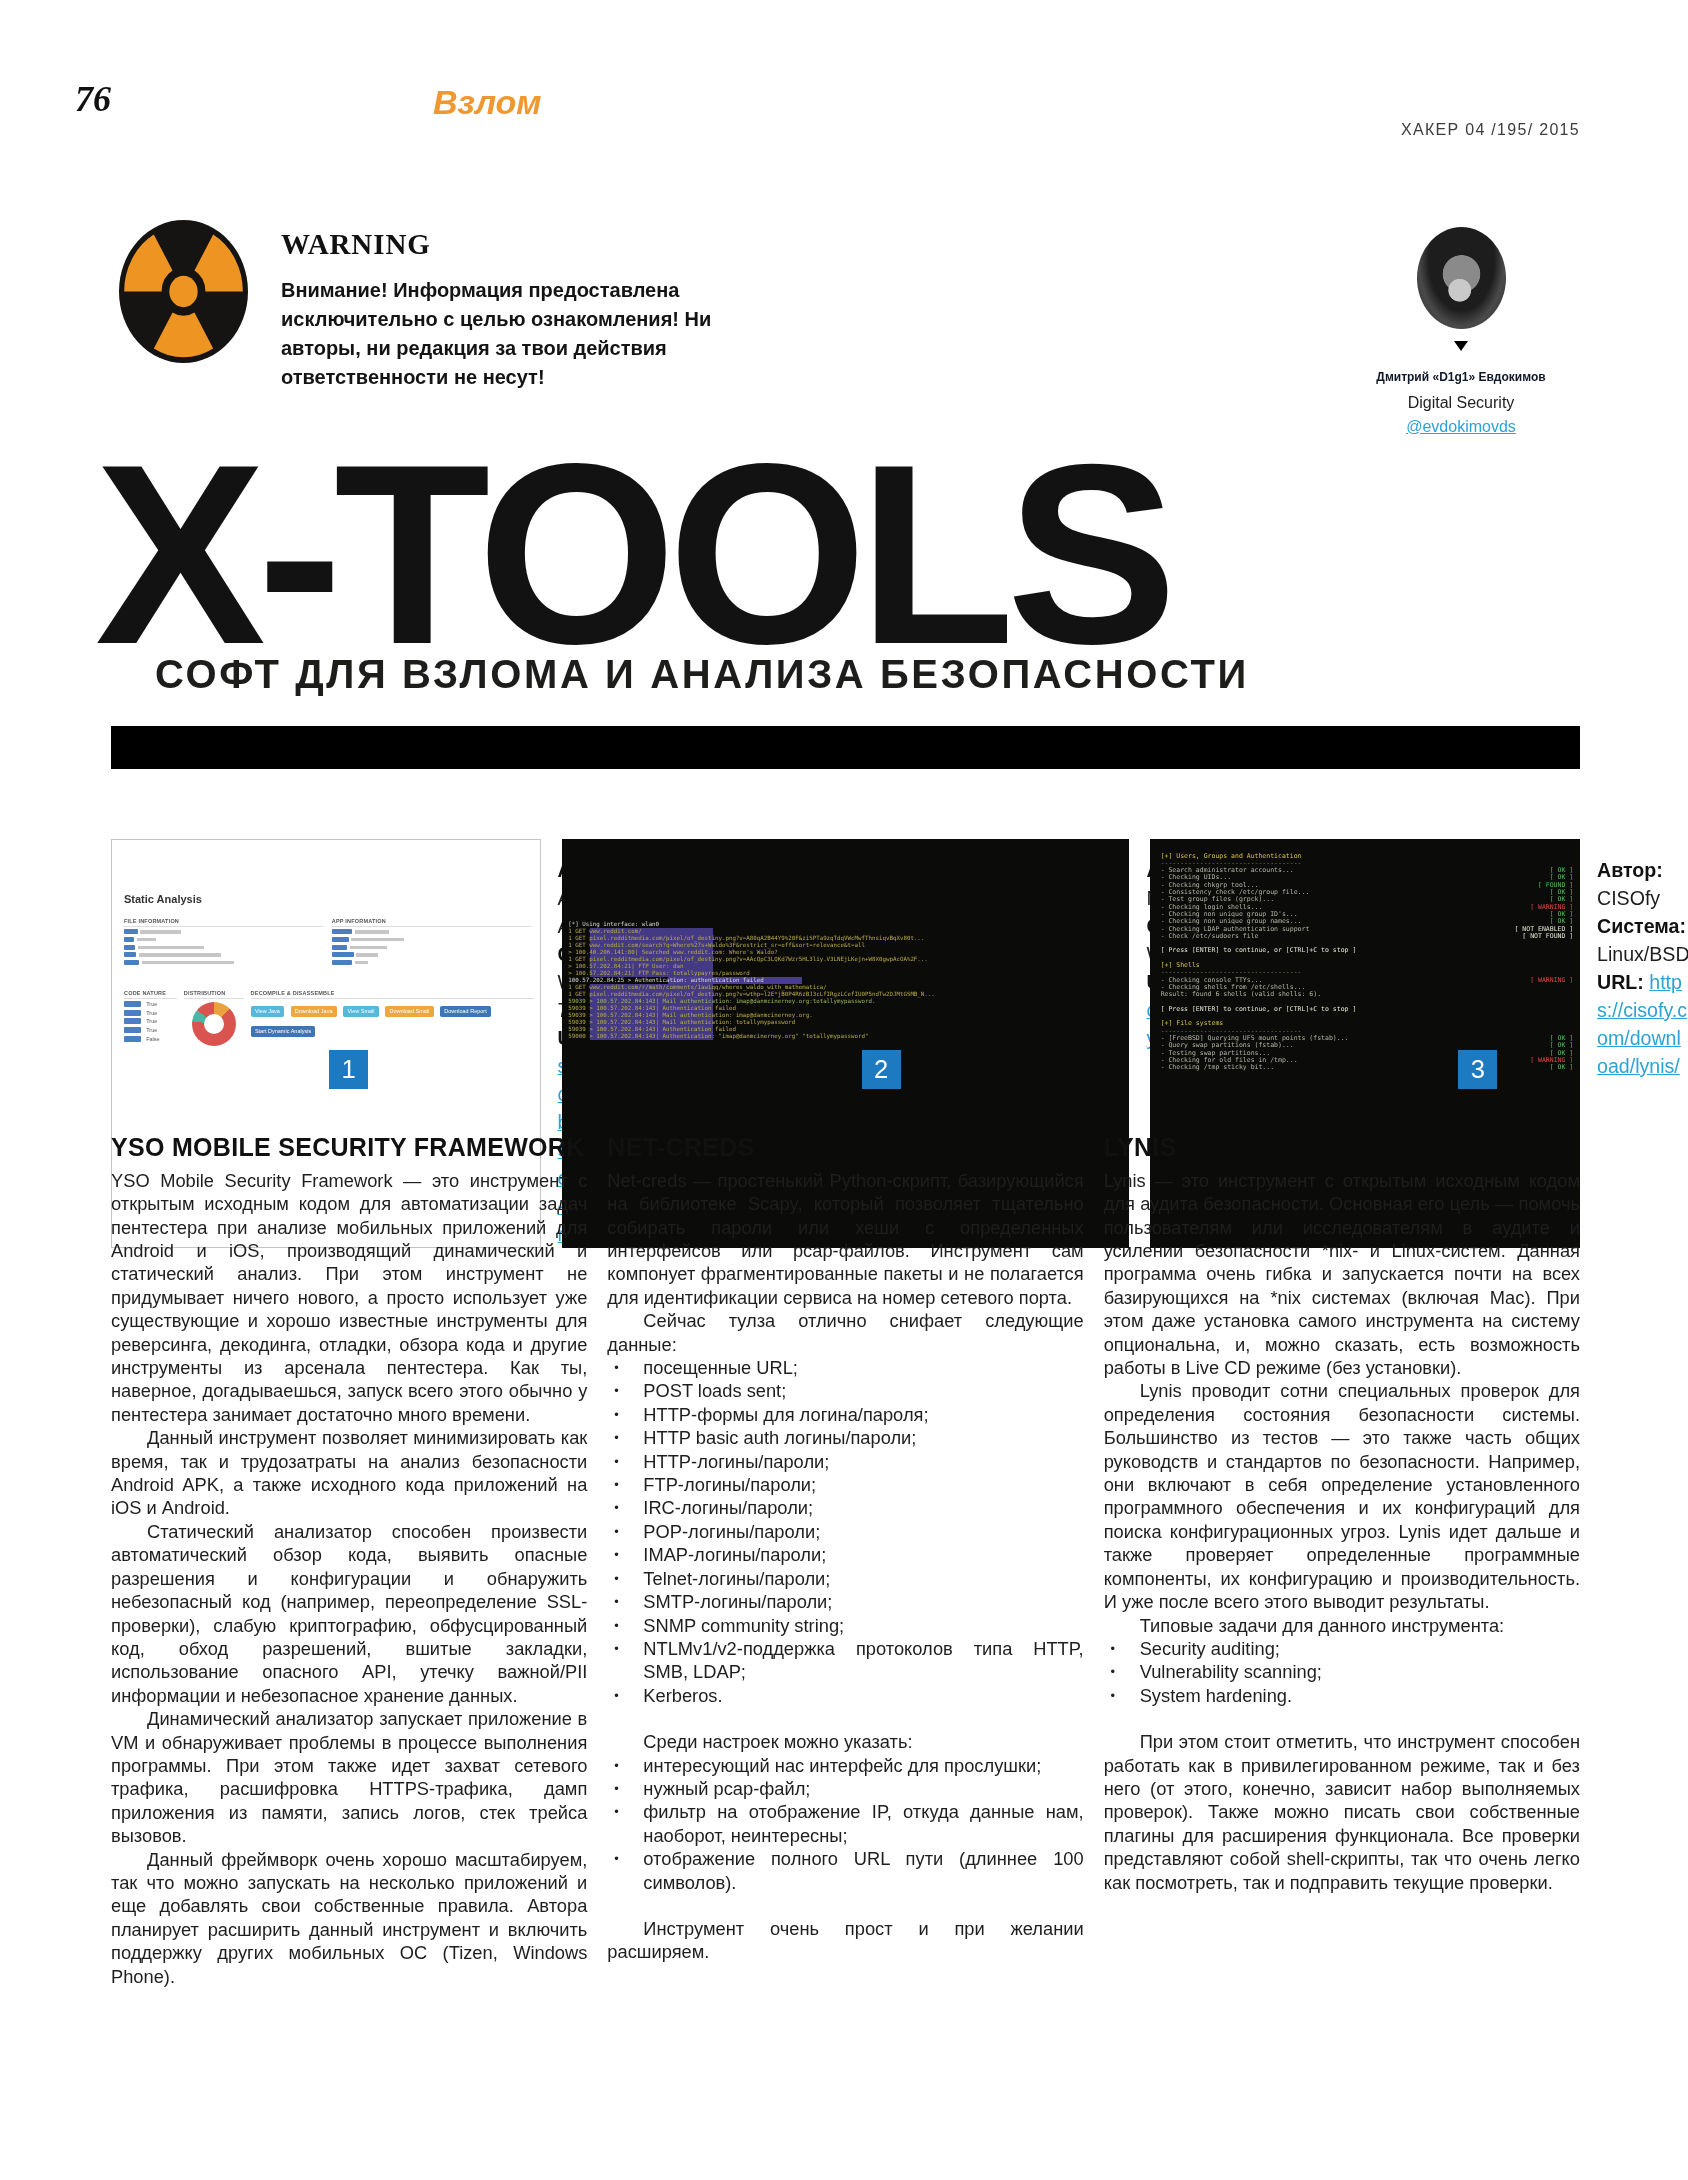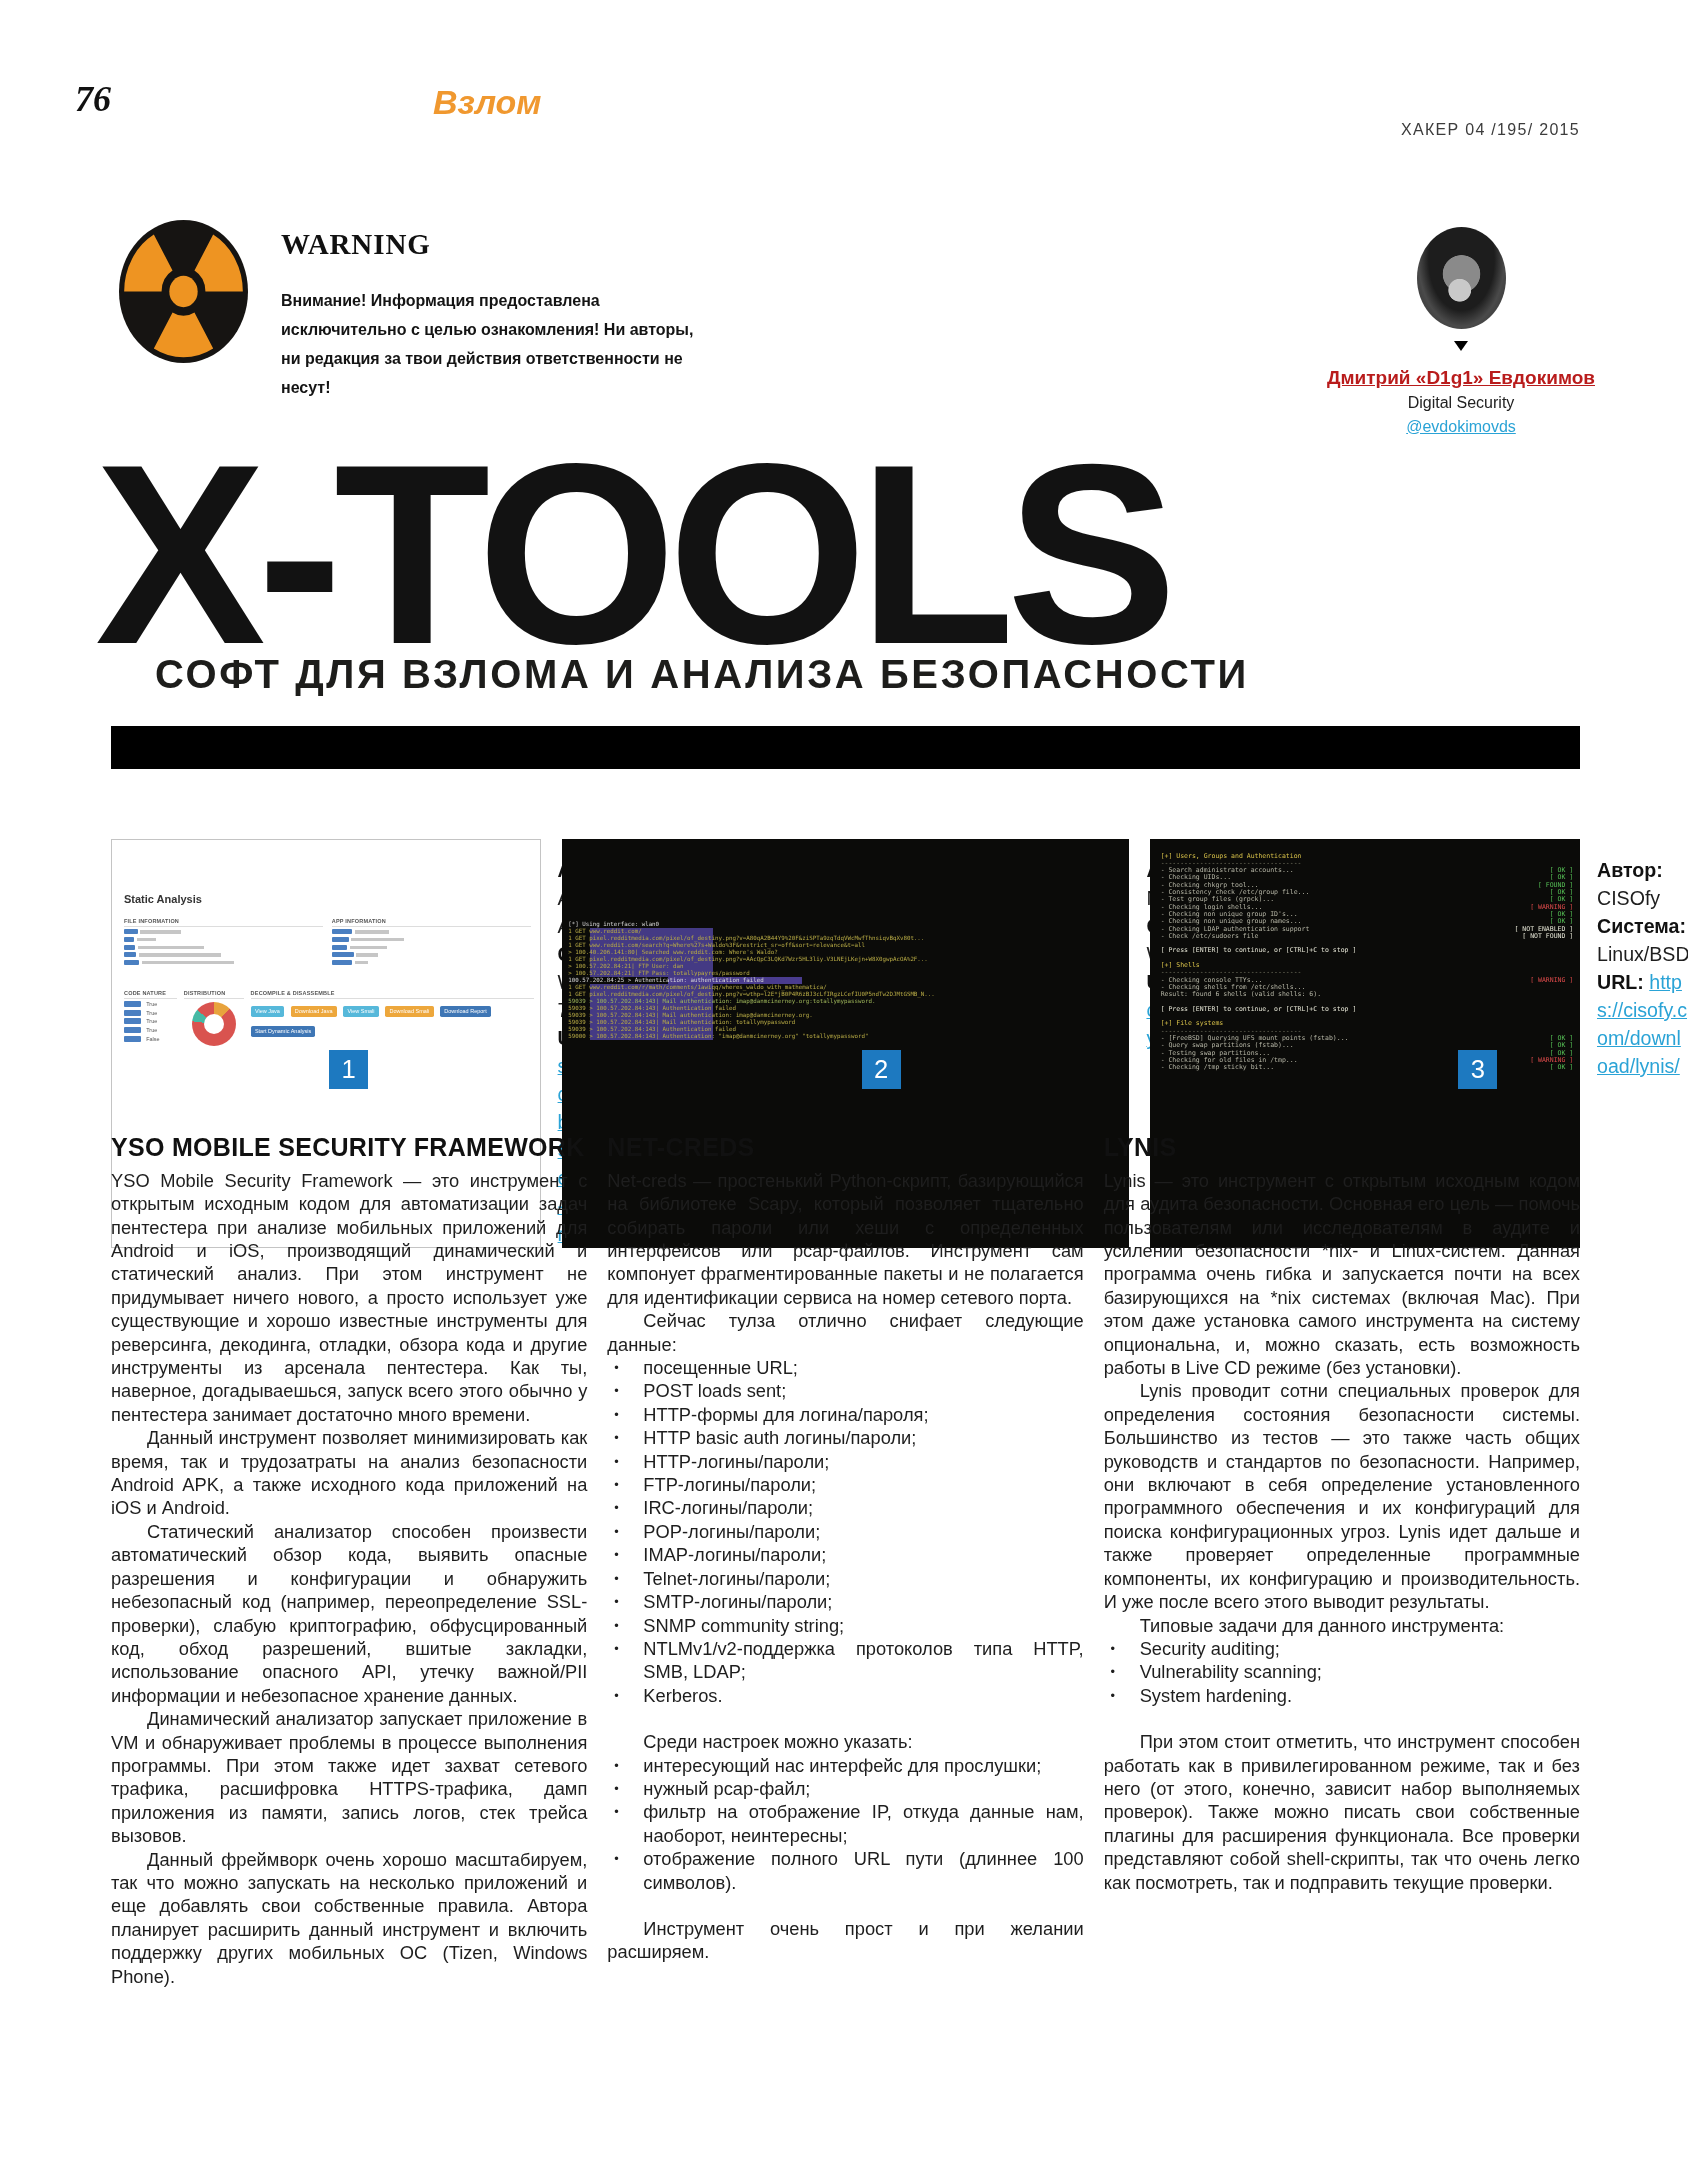--- a/index.html
+++ b/index.html
@@ -10,33 +10,33 @@
   .pagenum{position:absolute;left:75px;top:78px;font-family:"Liberation Serif",serif;
            font-style:italic;font-weight:700;font-size:36px;color:#111;}
   .section{position:absolute;left:433px;top:83px;font-weight:700;font-style:italic;
            font-size:34px;color:#f0982f;}
   .issue{position:absolute;right:108px;top:121px;font-size:16px;color:#3c3c3c;letter-spacing:1.3px;}
 
   
   .warn-icon{position:absolute;left:119px;top:220px;width:129px;height:143px;}
   .warn-title{position:absolute;left:281px;top:228px;font-family:"Liberation Serif",serif;
               font-weight:700;font-size:29px;letter-spacing:0.9px;color:#111;}
-  .warn-text{position:absolute;left:281px;top:286px;width:436px;font-weight:700;
-             font-size:16px;line-height:29px;color:#141414;}
+  .warn-text{position:absolute;left:281px;top:276px;width:436px;font-weight:700;
+             font-size:20px;line-height:29px;color:#141414;}
 
   
   .photo{position:absolute;left:1417px;top:227px;width:89px;height:102px;border-radius:50%;
          background:
            radial-gradient(circle at 48% 62%, #c9c9c9 0 14%, rgba(0,0,0,0) 15%),
            radial-gradient(circle at 50% 46%, #8a8a8a 0 26%, rgba(0,0,0,0) 27%),
            radial-gradient(ellipse at 50% 32%, #1d1d1d 0 52%, #4a4a4a 68%, #262626 100%);}
   .tri{position:absolute;left:1454px;top:341px;width:0;height:0;
        border-left:7.7px solid transparent;border-right:7.7px solid transparent;border-top:10.2px solid #000;}
   .by{position:absolute;left:1312px;top:365px;width:298px;text-align:center;}
-  .by-name{font-weight:700;font-size:19px;line-height:25.6px;color:#b91c1c;text-decoration:underline;}
+  .by-name{font-weight:700;font-size:12px;line-height:25.6px;color:#0f172a;}
   .by-org{font-size:16px;line-height:24px;color:#222;}
   .by-handle a, .lnk{color:#2aa3d6;text-decoration:underline;}
   .by-handle{font-size:16px;line-height:24px;}
 
   
   .title{position:absolute;left:95px;top:426px;font-size:256px;line-height:1;
          font-weight:700;letter-spacing:-8.5px;color:#121212;}
   .subtitle{position:absolute;left:107px;top:652px;font-size:40px;letter-spacing:2.6px;
             font-weight:700;color:#1d1d1b;margin-left:48px;}
   .bar{position:absolute;left:111px;top:726px;width:1469px;height:43px;background:#000;}

